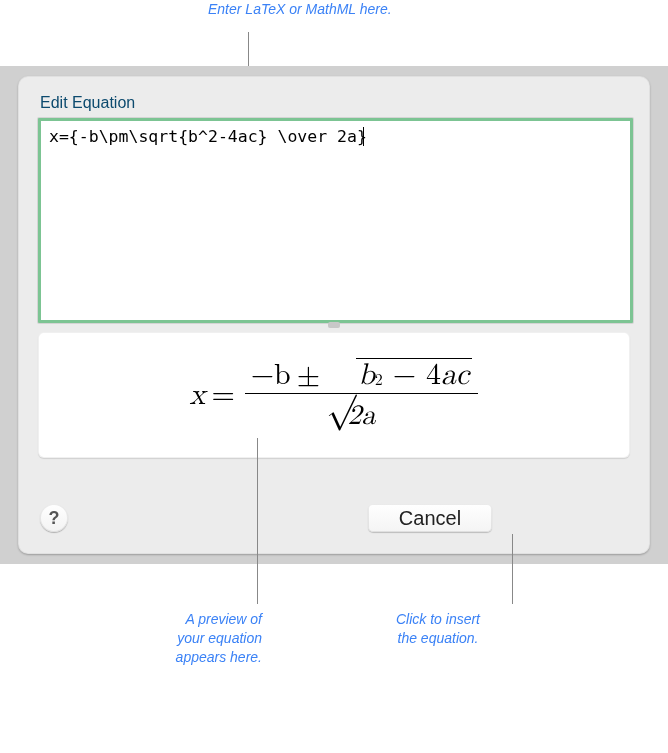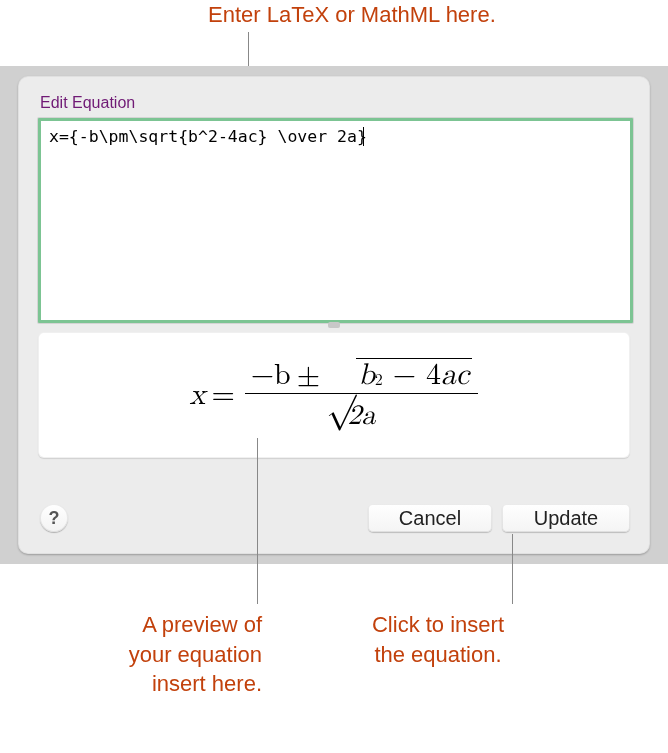--- a/index.html
+++ b/index.html
@@ -7,23 +7,24 @@
     font-family: -apple-system, "Helvetica Neue", Arial, sans-serif;
     background: #fff;
     width: 668px;
     height: 753px;
     position: relative;
     overflow: hidden;
   }
 
   .callout {
     position: absolute;
-    font-size: 22px;
-    color: #c2410c;
+    font-size: 14px;
+    color: #3b82f6;
     line-height: 1.35;
+    font-style: italic;
   }
   .callout-line {
     position: absolute;
     background: #888;
   }
 
   
   .bg-strip {
     position: absolute;
     left: 0;
@@ -42,21 +43,21 @@
     background: #ececec;
     border-radius: 10px;
     box-shadow: 0 1px 2px rgba(0,0,0,.25), inset 0 0 0 1px rgba(0,0,0,.05);
   }
 
   .title {
     position: absolute;
     left: 22px;
     top: 18px;
     font-size: 16px;
-    color: #701a75;
+    color: #0c4a6e;
     font-weight: 500;
   }
 
   .input-box {
     position: absolute;
     left: 20px;
     top: 42px;
     width: 589px;
     height: 199px;
     background: #fff;
@@ -221,23 +222,22 @@
           </span>
         </span>
         <span class="den">2a</span>
       </span>
     </span>
   </div>
 
   <div class="help">?</div>
 
   <div class="btn cancel">Cancel</div>
-  <div class="btn update">Update</div>
 </div>
 
 <div class="callout-line" style="left:257px; top:438px; width:1px; height:166px;"></div>
 <div class="callout" style="left:102px; top:610px; width:160px; text-align:right; white-space:pre-line;">A preview of
 your equation
-insert here.</div>
+appears here.</div>
 
 <div class="callout-line" style="left:512px; top:534px; width:1px; height:70px;"></div>
 <div class="callout" style="left:360px; top:610px; width:156px; text-align:center; white-space:pre-line;">Click to insert
 the equation.</div>
 
 </body></html>

